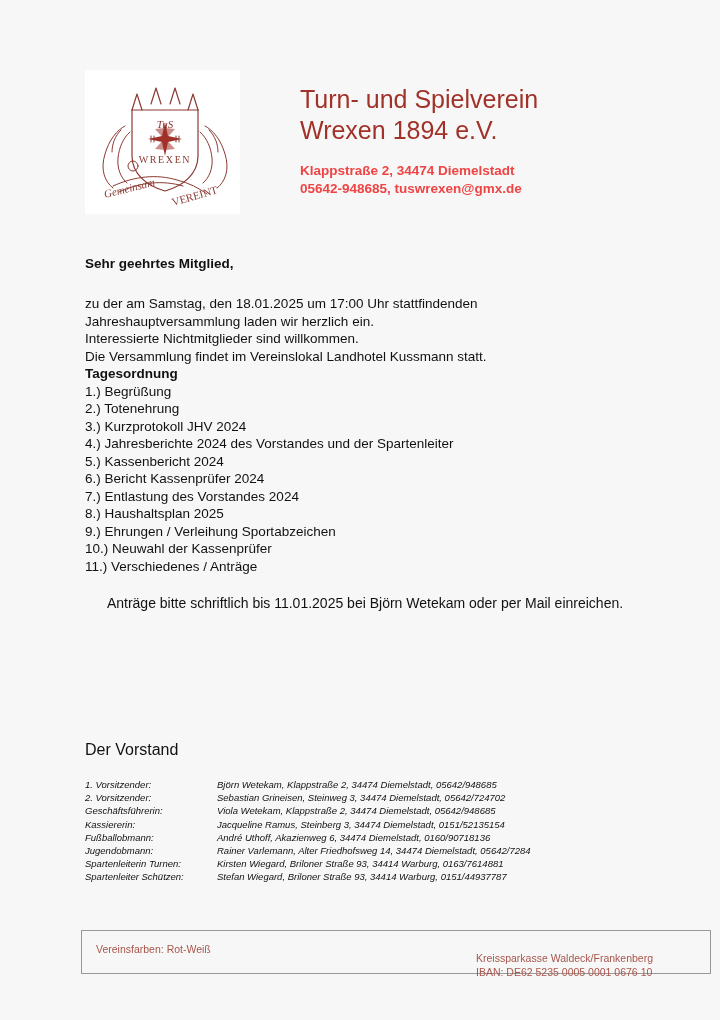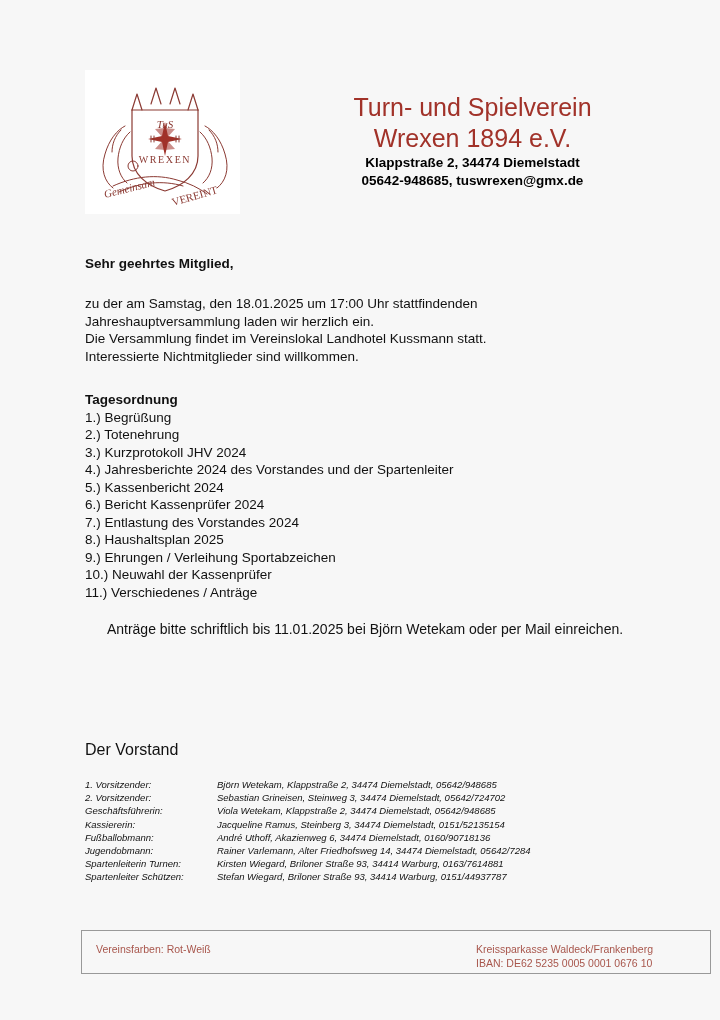--- a/index.html
+++ b/index.html
@@ -40,33 +40,34 @@
   }
   .logo-box svg {
     display: block;
     width: 155px;
     height: 144px;
   }
 
   .org-block {
     position: absolute;
     left: 300px;
-    top: 92px;
+    top: 84px;
     width: 345px;
-    text-align: center;
+    text-align: left;
   }
   .org-title {
     color: #a13229;
     font-size: 25px;
     line-height: 31px;
     font-weight: 400;
     white-space: pre-line;
   }
   .org-address {
-    color: #000000;
+    margin-top: 16px;
+    color: #ef4444;
     font-size: 13.5px;
     line-height: 18px;
     font-weight: bold;
   }
 
   
   .content {
     position: absolute;
     left: 85px;
     top: 255px;
@@ -78,21 +79,20 @@
     line-height: 18px;
     margin: 0 0 22px 0;
   }
   .intro p {
     margin: 0;
     font-size: 13.5px;
     line-height: 17.5px;
   }
 
   .agenda {
-    margin-top: 26px;
   }
   .agenda-title {
     font-size: 13.5px;
     font-weight: bold;
     line-height: 17.5px;
     margin: 0;
   }
   .agenda-list {
     list-style: none;
     margin: 0;
@@ -154,21 +154,21 @@
     position: absolute;
     left: 14px;
     top: 11px;
     color: #a8564c;
     font-size: 10.5px;
     line-height: 14px;
   }
   .footer-right {
     position: absolute;
     left: 394px;
-    top: 11px;
+    top: 20px;
     color: #a8564c;
     font-size: 10.5px;
     line-height: 14px;
   }
 </style>
 </head>
 <body>
 
 <div class="page">
 
@@ -227,22 +227,22 @@
     </div>
   </div>
 
   <div class="content">
 
     <p class="salutation">Sehr geehrtes Mitglied,</p>
 
     <div class="intro">
       <p>zu der am Samstag, den 18.01.2025 um 17:00 Uhr stattfindenden</p>
       <p>Jahreshauptversammlung laden wir herzlich ein.</p>
+      <p>Interessierte Nichtmitglieder sind willkommen.</p>
       <p>Die Versammlung findet im Vereinslokal Landhotel Kussmann statt.</p>
-      <p>Interessierte Nichtmitglieder sind willkommen.</p>
     </div>
 
     <div class="agenda">
       <p class="agenda-title">Tagesordnung</p>
       <ul class="agenda-list">
         <li>1.) Begrüßung</li>
         <li>2.) Totenehrung</li>
         <li>3.) Kurzprotokoll JHV 2024</li>
         <li>4.) Jahresberichte 2024 des Vorstandes und der Spartenleiter</li>
         <li>5.) Kassenbericht 2024</li>

